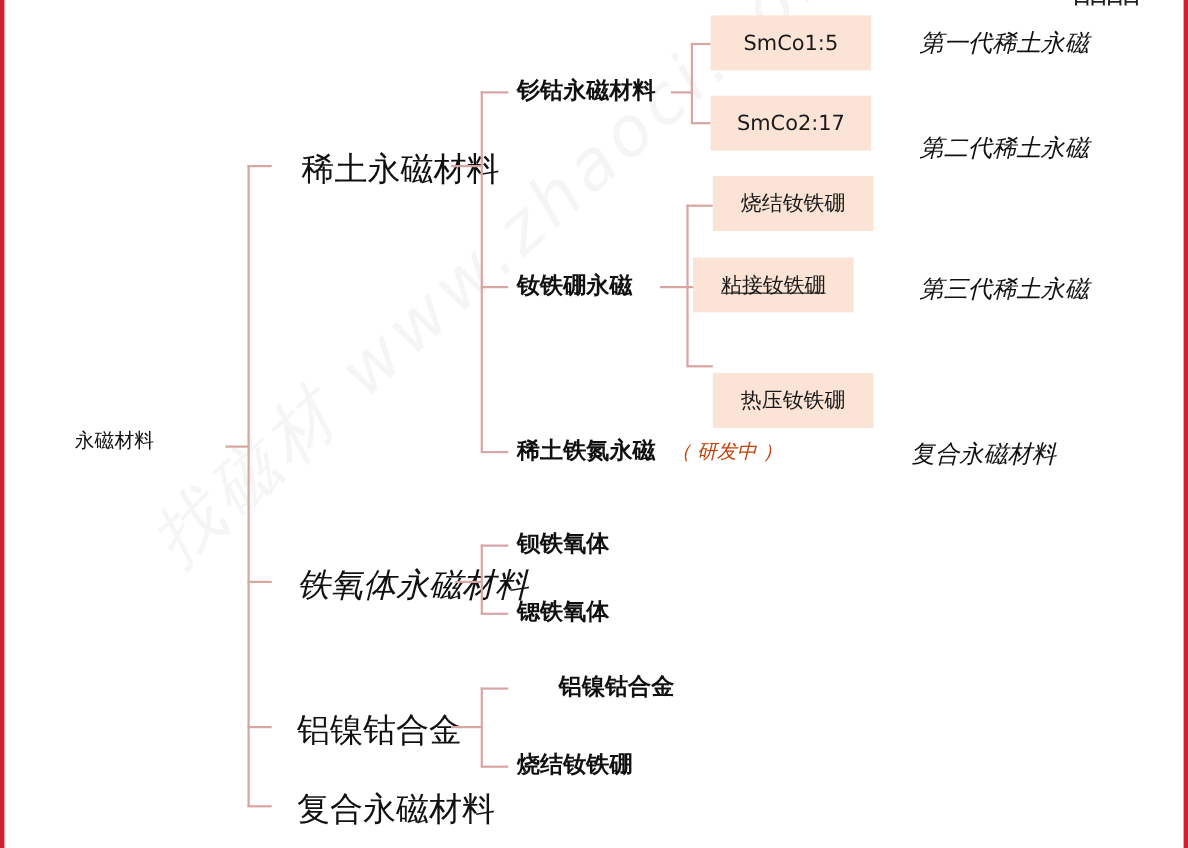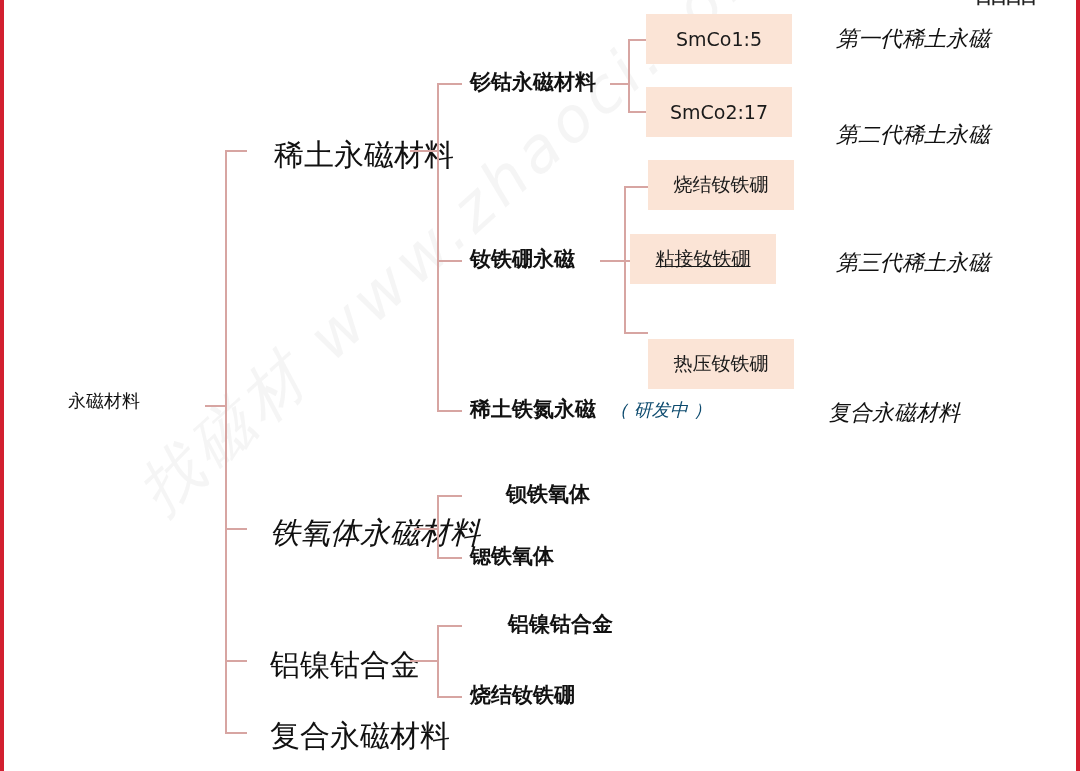--- a/index.html
+++ b/index.html
@@ -25,21 +25,21 @@
       font-style: italic; white-space: nowrap; letter-spacing: 6px;
       pointer-events: none;
     }
     .line { position: absolute; background: #d7a5a2; }
     .h { height: 1.5px; }
     .v { width: 1.5px; }
     .node { position: absolute; white-space: nowrap; line-height: 1; }
     .root { font-size: 18px; }
     .l1 { font-size: 30px; margin-left: 17px; }
     .l2 { font-size: 21px; font-weight: bold; }
-    .note { font-size: 18px; color: #0c4a6e; font-style: italic; margin-left: 14px; font-weight: normal; }
+    .note { font-size: 18px; color: #c2410c; font-style: italic; margin-left: 14px; font-weight: normal; }
     .box {
       position: absolute; background: #fbe4d6; width: 146px; height: 50px;
       display: flex; align-items: center; justify-content: center;
       font-size: 19px; color: #1a1a1a;
     }
     .gen { position: absolute; font-size: 22px; font-style: italic; white-space: nowrap; color: #111; }
   </style>
 </head>
 <body>
 
@@ -92,21 +92,21 @@
 
 <div class="gen" style="left:836px; top:24px;">第一代稀土永磁</div>
 <div class="gen" style="left:836px; top:100px;margin-top:20px;">第二代稀土永磁</div>
 <div class="gen" style="left:836px; top:248px;">第三代稀土永磁</div>
 <div class="gen" style="left:828px; top:398px;">复合永磁材料</div>
 
 <div class="line h" style="left:414px; top:528px; width:24px;"></div>
 <div class="line v" style="left:437px; top:495px; height:63px;"></div>
 <div class="line h" style="left:437px; top:495px; width:25px;"></div>
 <div class="line h" style="left:437px; top:557px; width:25px;"></div>
-<div class="node l2" style="left:470px; top:484px;margin-left:36px;">钡铁氧体</div>
+<div class="node l2" style="left:470px; top:484px;">钡铁氧体</div>
 <div class="node l2" style="left:470px; top:546px;">锶铁氧体</div>
 
 <div class="line h" style="left:410px; top:660px; width:28px;"></div>
 <div class="line v" style="left:437px; top:625px; height:72px;"></div>
 <div class="line h" style="left:437px; top:625px; width:25px;"></div>
 <div class="line h" style="left:437px; top:696px; width:25px;"></div>
 <div class="node l2" style="left:470px; top:614px;margin-left:38px;">铝镍钴合金</div>
 <div class="node l2" style="left:470px; top:685px;">烧结钕铁硼</div>
 
 </body></html>

